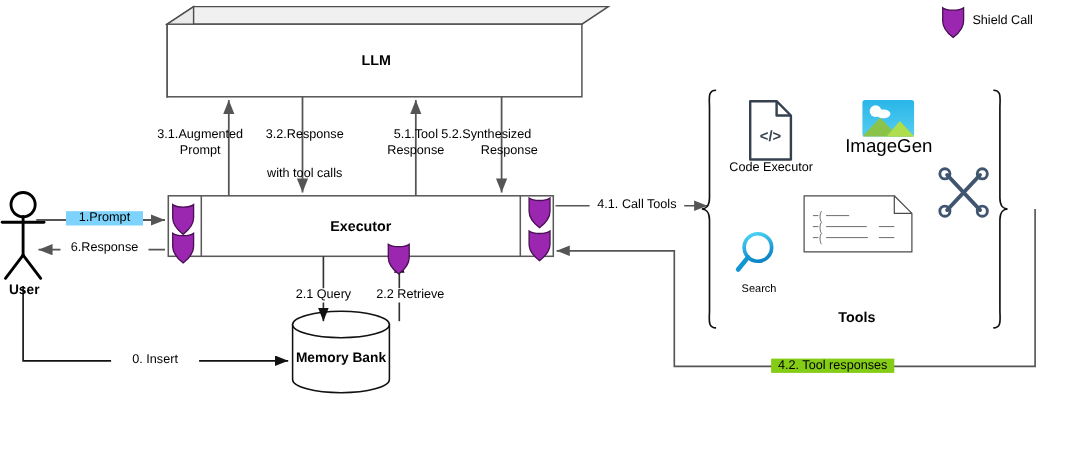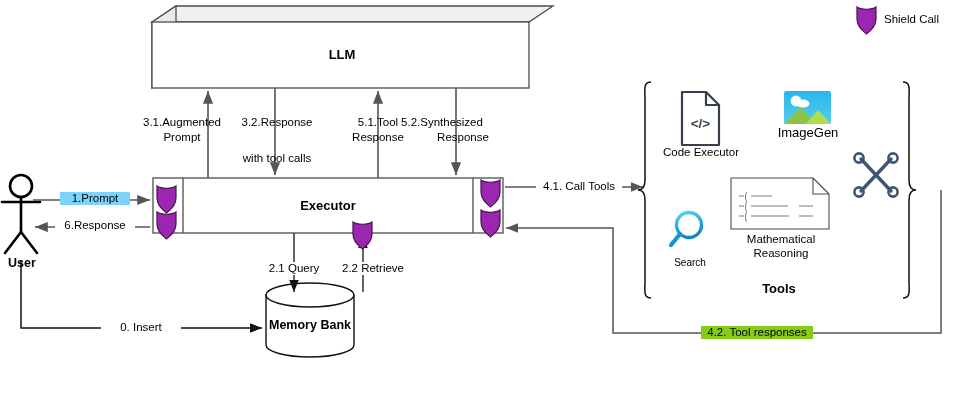--- a/index.html
+++ b/index.html
@@ -177,23 +177,22 @@
 
   <div class="abs lbl bold" style="left:278px;top:199px;width:100px;font-size:13px;">Executor</div>
 
   <div class="abs lbl bold" style="left:261px;top:319px;width:98px;font-size:12.5px;">Memory Bank</div>
 
   <div class="abs lbl bold" style="left:0px;top:257px;width:44px;font-size:12.5px;">User</div>
 
   <div class="abs lbl bold" style="left:729px;top:282px;width:100px;font-size:13px;">Tools</div>
 
   <div class="abs lbl" style="left:650px;top:146px;width:102px;font-size:11.5px;">Code Executor</div>
-  <div class="abs lbl" style="left:767px;top:126px;width:82px;font-size:13px;">ImageGen</div>
+  <div class="abs lbl" style="left:767px;top:126px;width:82px;font-size:17px;">ImageGen</div>
   <div class="abs lbl" style="left:661px;top:256px;width:58px;font-size:10px;">Search</div>
-  <div class="abs lbl wrap" style="left:735px;top:232px;width:92px;font-size:11.5px;line-height:14px;">Mathematical Reasoning</div>
 
   <div class="abs lbl" style="left:60px;top:192px;width:70px;background:#7dd3fc;">1.Prompt</div>
   <div class="abs lbl" style="left:55px;top:219px;width:80px;background:#fff;">6.Response</div>
 
   <div class="abs lbl" style="left:101px;top:321px;width:80px;background:#fff;">0. Insert</div>
 
   <div class="abs lbl" style="left:256px;top:262px;width:76px;background:#fff;">2.1 Query</div>
   <div class="abs lbl" style="left:330px;top:262px;width:86px;background:#fff;">2.2 Retrieve</div>
 
   <div class="abs lbl" style="left:140px;top:116px;width:84px;">3.1.Augmented</div>

